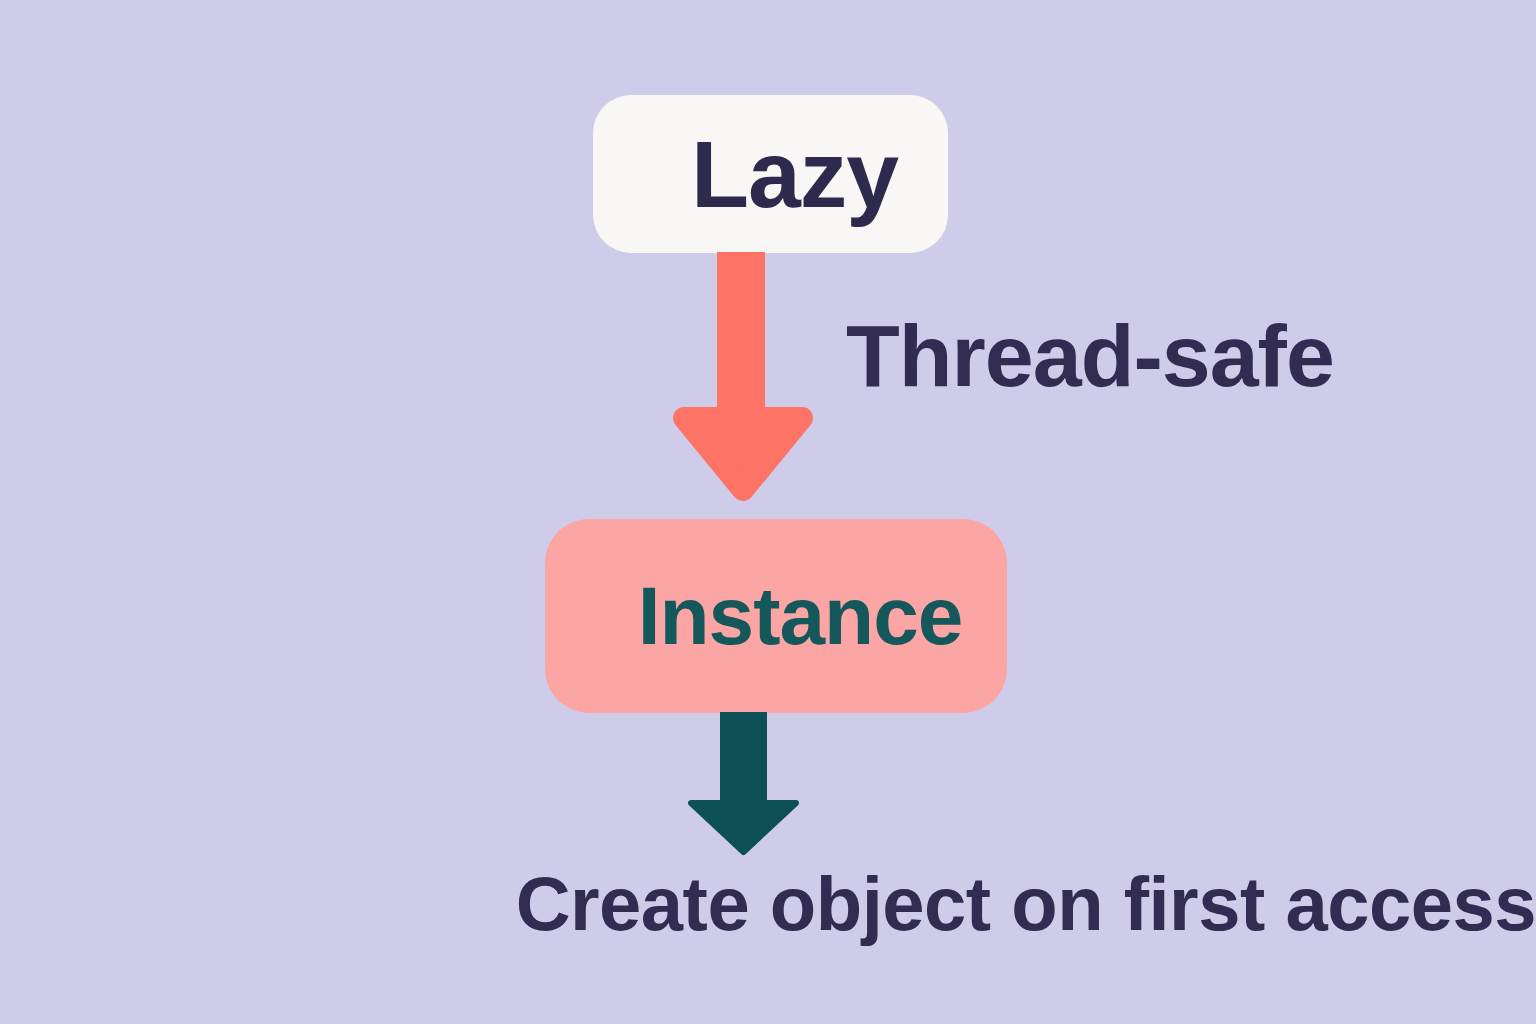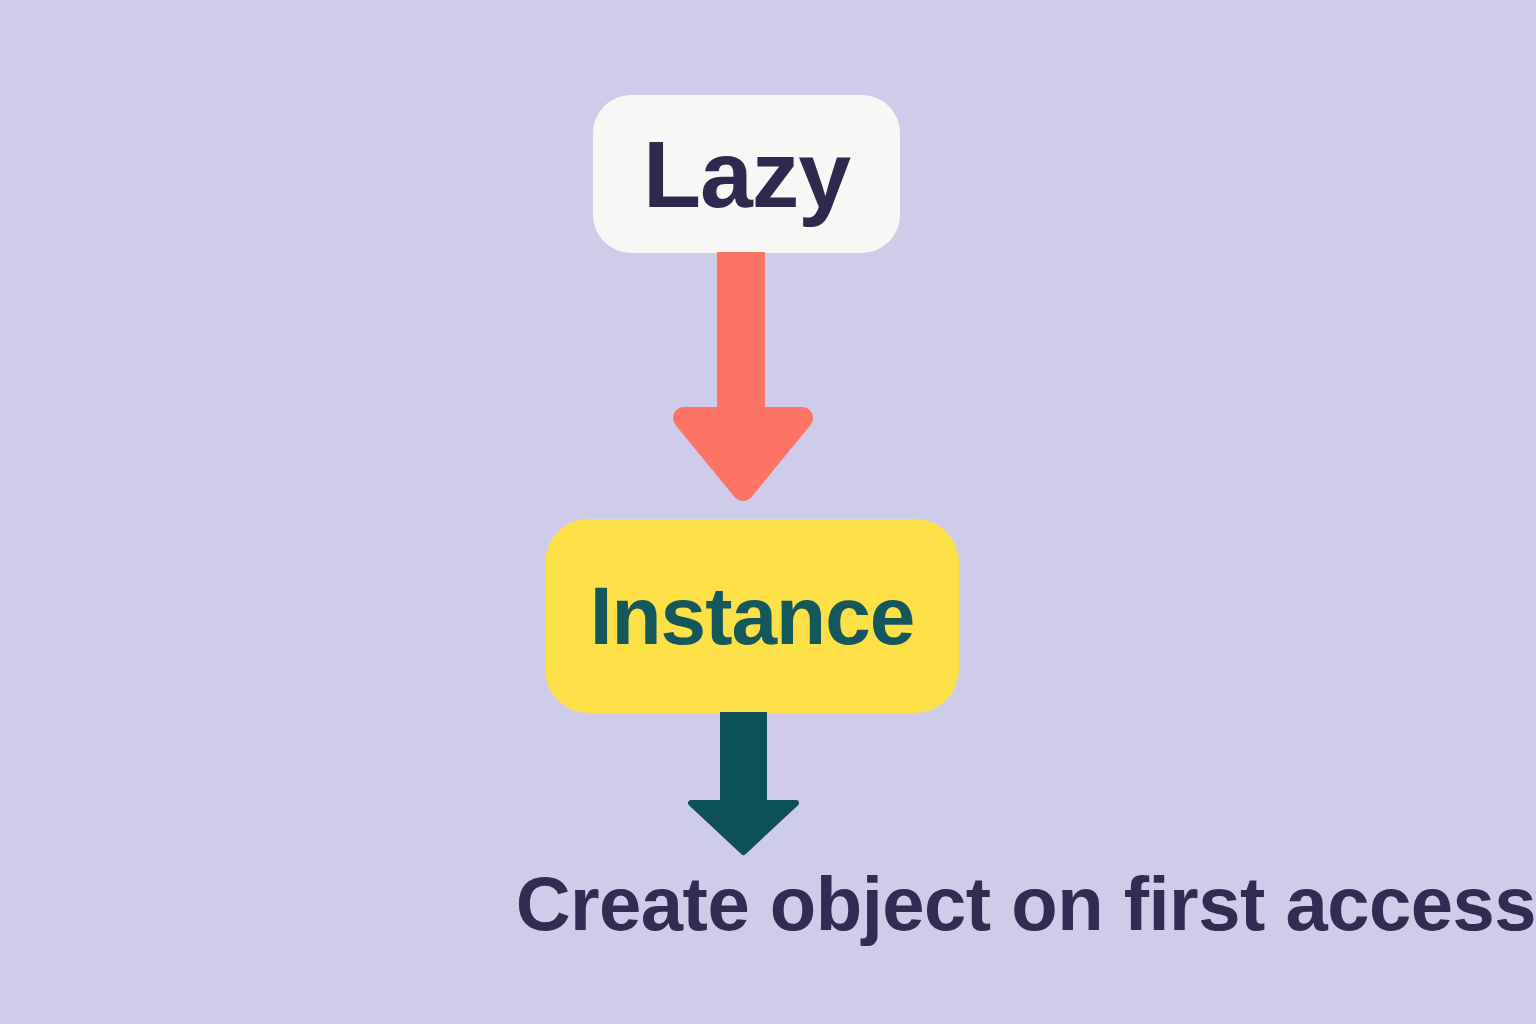--- a/index.html
+++ b/index.html
@@ -15,39 +15,40 @@
     margin: 0 auto;
     background: #cfccea;
     overflow: hidden;
   }
   .node {
     position: absolute;
     display: flex;
     align-items: center;
     justify-content: center;
     font-weight: 700;
+    padding-left: 48px;
   }
   .node-lazy {
     left: 593px;
     top: 95px;
     width: 307px;
     height: 158px;
     border-radius: 38px;
     background: #f8f7f5;
     color: #2e2a4e;
     font-size: 95px;
     letter-spacing: -1px;
   }
   .node-instance {
     left: 545px;
     top: 519px;
     width: 414px;
     height: 194px;
     border-radius: 44px;
-    background: #fde047;
+    background: #fca5a5;
     color: #14585c;
     font-size: 82px;
     letter-spacing: -1px;
   }
   .arrow-svg {
     position: absolute;
     display: block;
   }
   .arrow-coral {
     left: 663px;
@@ -90,20 +91,21 @@
 
   <div class="node node-lazy">
     <span>Lazy</span>
   </div>
 
   <svg class="arrow-svg arrow-coral" viewBox="0 0 160 254">
     <rect x="54" y="0" width="48" height="162" fill="#fd7366"></rect>
     <path d="M 21 166 L 139 166 L 80 238 Z" stroke-width="22" stroke-linejoin="round" fill="#fd7366" stroke="#fd7366"></path>
   </svg>
 
+  <div class="floating-label label-threadsafe">Thread-safe</div>
 
   <div class="node node-instance">
     <span>Instance</span>
   </div>
 
   <svg class="arrow-svg arrow-teal" viewBox="0 0 126 148">
     <rect x="40" y="0" width="47" height="91" fill="#0d5156"></rect>
     <path d="M 11 91 L 116 91 L 63.5 140 Z" stroke-width="6" stroke-linejoin="round" fill="#0d5156" stroke="#0d5156"></path>
   </svg>
 

